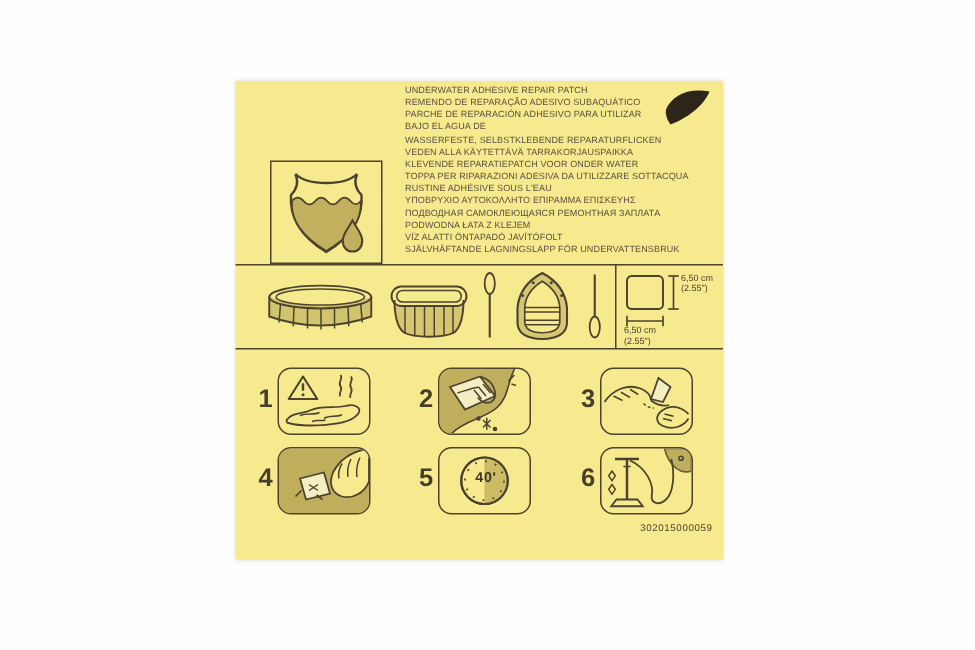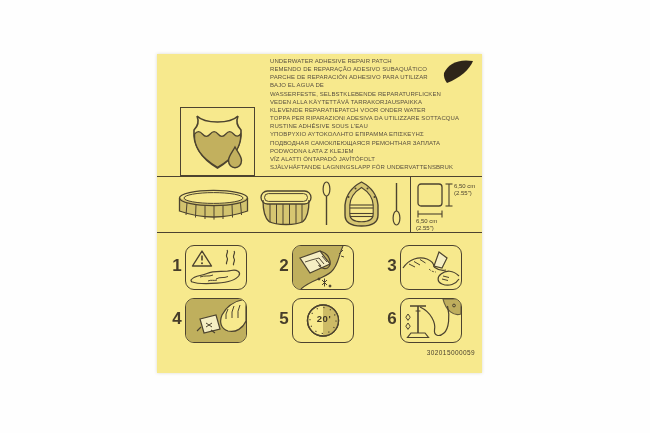--- a/index.html
+++ b/index.html
@@ -244,21 +244,21 @@
     </div>
 
     <span class="num" style="left:119px;top:77px">5</span>
     <div class="pict" style="left:135px;top:66px">
       <svg width="60" height="43" viewBox="0 0 60 43">
         <circle cx="30" cy="21.5" r="15.5" fill="#f7e98d" stroke="#4c432f" stroke-width="1.4"></circle>
         <path d="M30,6 A15.5,15.5 0 0 1 30,37 Z" fill="#cdbb66"></path>
         <circle cx="30" cy="21.5" r="15.5" fill="none" stroke="#4c432f" stroke-width="1.4"></circle>
         <circle cx="30" cy="21.5" r="13" fill="none" stroke="#4c432f" stroke-width="1.2" stroke-dasharray="1.2 5.6"></circle>
       </svg>
-      <span class="clock-label">20'</span>
+      <span class="clock-label">40'</span>
     </div>
 
     <span class="num" style="left:227px;top:77px">6</span>
     <div class="pict" style="left:243px;top:66px">
       <svg width="60" height="43" viewBox="0 0 60 43">
         <path d="M42,0 H60 V15 C53,17.5 45,12 42,0 Z" fill="#b5a455" opacity=".85" stroke="#4c432f" stroke-width="1.1"></path>
         <circle cx="53" cy="6.5" r="1.4" fill="none" stroke="#4c432f" stroke-width="1"></circle>
         <line x1="9" y1="7" x2="25" y2="7" stroke="#4c432f" stroke-width="1.6"></line>
         <line x1="17" y1="7" x2="17" y2="34" stroke="#4c432f" stroke-width="1.6"></line>
         <line x1="14.6" y1="12" x2="19.4" y2="12" stroke="#4c432f" stroke-width="1.1"></line>

